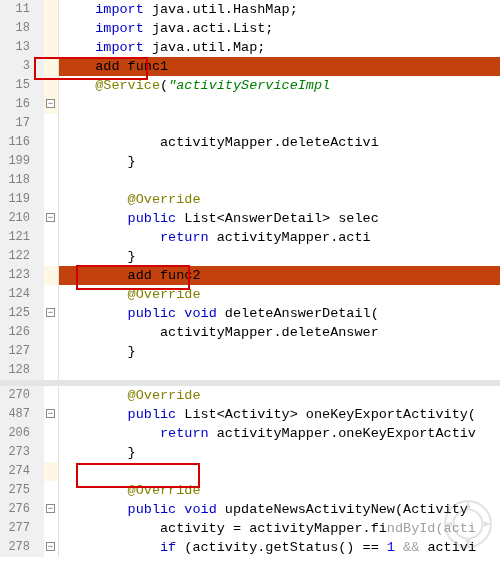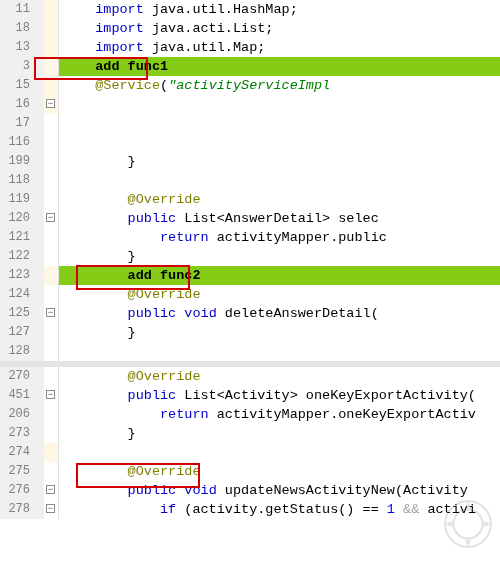--- a/index.html
+++ b/index.html
@@ -61,22 +61,21 @@
     color: #606060;
     box-sizing: border-box;
   }
   .code {
     padding-left: 20px;
     flex: 1 1 auto;
     position: relative;
     line-height: 19px;
   }
   .code.hl {
-    background: #84cc16;
-    font-weight: bold;
+    background: #c2410c;
   }
   .kw { color: #0000c8; }
   .ann { color: #808000; } 
   .str { color: #008000; font-style: italic; }
   .txt { color: #000000; }
   .dim { color: #a0a0a0; }
   .num { color: #0000ff; }
   .redbox {
     position: absolute;
     border: 2px solid #d40000;
@@ -100,44 +99,46 @@
 <div class="editor">
 
   <div id="block1">
       <div class="line"><div class="gutter">11</div><div class="fold tracked"></div><div class="code">  <span class="kw">import</span><span class="txt"> java.util.HashMap;</span></div></div>
       <div class="line"><div class="gutter">18</div><div class="fold tracked"></div><div class="code">  <span class="kw">import</span><span class="txt"> java.acti.List;</span></div></div>
       <div class="line"><div class="gutter">13</div><div class="fold tracked"></div><div class="code">  <span class="kw">import</span><span class="txt"> java.util.Map;</span></div></div>
       <div class="line"><div class="gutter">3</div><div class="fold tracked"></div><div class="code hl">  <span class="txt">add func1</span></div></div>
       <div class="line"><div class="gutter">15</div><div class="fold tracked"></div><div class="code">  <span class="ann">@Service</span><span class="txt">(</span><span class="str">"activityServiceImpl</span></div></div>
       <div class="line"><div class="gutter">16</div><div class="fold tracked"><div class="fold-marker">−</div></div></div>
       <div class="line"><div class="gutter">17</div><div class="fold"></div><div class="code"></div></div>
-      <div class="line"><div class="gutter">116</div><div class="fold"></div></div>
+      <div class="line"><div class="gutter">116</div><div class="fold"></div><div class="code">          <span class="txt">activityMapper.deleteActivi</span></div></div>
       <div class="line"><div class="gutter">199</div><div class="fold"></div><div class="code">      <span class="txt">}</span></div></div>
       <div class="line"><div class="gutter">118</div><div class="fold"></div><div class="code"></div></div>
       <div class="line"><div class="gutter">119</div><div class="fold"></div><div class="code">      <span class="ann">@Override</span></div></div>
-      <div class="line"><div class="gutter">120</div><div class="fold"><div class="fold-marker">−</div></div><div class="code">      <span class="kw">public</span><span class="txt"> List&lt;AnswerDetail&gt; selec</span></div></div>
-      <div class="line"><div class="gutter">121</div><div class="fold"></div><div class="code">          <span class="kw">return</span><span class="txt"> activityMapper.public</span></div></div>
+      <div class="line"><div class="gutter">210</div><div class="fold"><div class="fold-marker">−</div></div><div class="code">      <span class="kw">public</span><span class="txt"> List&lt;AnswerDetail&gt; selec</span></div></div>
+      <div class="line"><div class="gutter">121</div><div class="fold"></div><div class="code">          <span class="kw">return</span><span class="txt"> activityMapper.acti</span></div></div>
       <div class="line"><div class="gutter">122</div><div class="fold"></div><div class="code">      <span class="txt">}</span></div></div>
       <div class="line"><div class="gutter">123</div><div class="fold tracked"></div><div class="code hl">      <span class="txt">add func2</span></div></div>
       <div class="line"><div class="gutter">124</div><div class="fold"></div><div class="code">      <span class="ann">@Override</span></div></div>
       <div class="line"><div class="gutter">125</div><div class="fold"><div class="fold-marker">−</div></div><div class="code">      <span class="kw">public</span><span class="txt"> </span><span class="kw">void</span><span class="txt"> deleteAnswerDetail(</span></div></div>
+      <div class="line"><div class="gutter">126</div><div class="fold"></div><div class="code">          <span class="txt">activityMapper.deleteAnswer</span></div></div>
       <div class="line"><div class="gutter">127</div><div class="fold"></div><div class="code">      <span class="txt">}</span></div></div>
       <div class="line"><div class="gutter">128</div><div class="fold"></div><div class="code"></div></div>
     </div>
 
   <div class="bigsep"></div>
 
   <div id="block2">
       <div class="line"><div class="gutter">270</div><div class="fold"></div><div class="code">      <span class="ann">@Override</span></div></div>
-      <div class="line"><div class="gutter">451</div><div class="fold"><div class="fold-marker">−</div></div><div class="code">      <span class="kw">public</span><span class="txt"> List&lt;Activity&gt; oneKeyExportActivity(</span></div></div>
+      <div class="line"><div class="gutter">487</div><div class="fold"><div class="fold-marker">−</div></div><div class="code">      <span class="kw">public</span><span class="txt"> List&lt;Activity&gt; oneKeyExportActivity(</span></div></div>
       <div class="line"><div class="gutter">206</div><div class="fold"></div><div class="code">          <span class="kw">return</span><span class="txt"> activityMapper.oneKeyExportActiv</span></div></div>
       <div class="line"><div class="gutter">273</div><div class="fold"></div><div class="code">      <span class="txt">}</span></div></div>
       <div class="line"><div class="gutter">274</div><div class="fold tracked"></div></div>
       <div class="line"><div class="gutter">275</div><div class="fold"></div><div class="code">      <span class="ann">@Override</span></div></div>
       <div class="line"><div class="gutter">276</div><div class="fold"><div class="fold-marker">−</div></div><div class="code">      <span class="kw">public</span><span class="txt"> </span><span class="kw">void</span><span class="txt"> updateNewsActivityNew(Activity </span></div></div>
+      <div class="line"><div class="gutter">277</div><div class="fold"></div><div class="code">          <span class="txt">activity = activityMapper.fi</span><span class="dim">ndById(acti</span></div></div>
       <div class="line"><div class="gutter">278</div><div class="fold"><div class="fold-marker">−</div></div><div class="code">          <span class="kw">if</span><span class="txt"> (activity.getStatus() == </span><span class="num">1</span><span class="txt"> </span><span class="dim">&amp;&amp;</span><span class="txt"> activi</span></div></div>
     </div>
 
   <div class="redbox" style="left:34px; top:57px; width:110px; height:19px;"></div>
   <div class="redbox" style="left:76px; top:265px; width:110px; height:21px;"></div>
   <div class="redbox" style="left:76px; top:463px; width:120px; height:21px;"></div>
 
   <svg class="ghost-icon" style="right:6px; bottom:24px; width:52px; height:52px;" viewBox="0 0 100 100">
     <circle cx="50" cy="50" r="44" fill="none" stroke="#808080" stroke-width="4"></circle>
     <circle cx="50" cy="50" r="28" fill="none" stroke="#808080" stroke-width="4"></circle>

